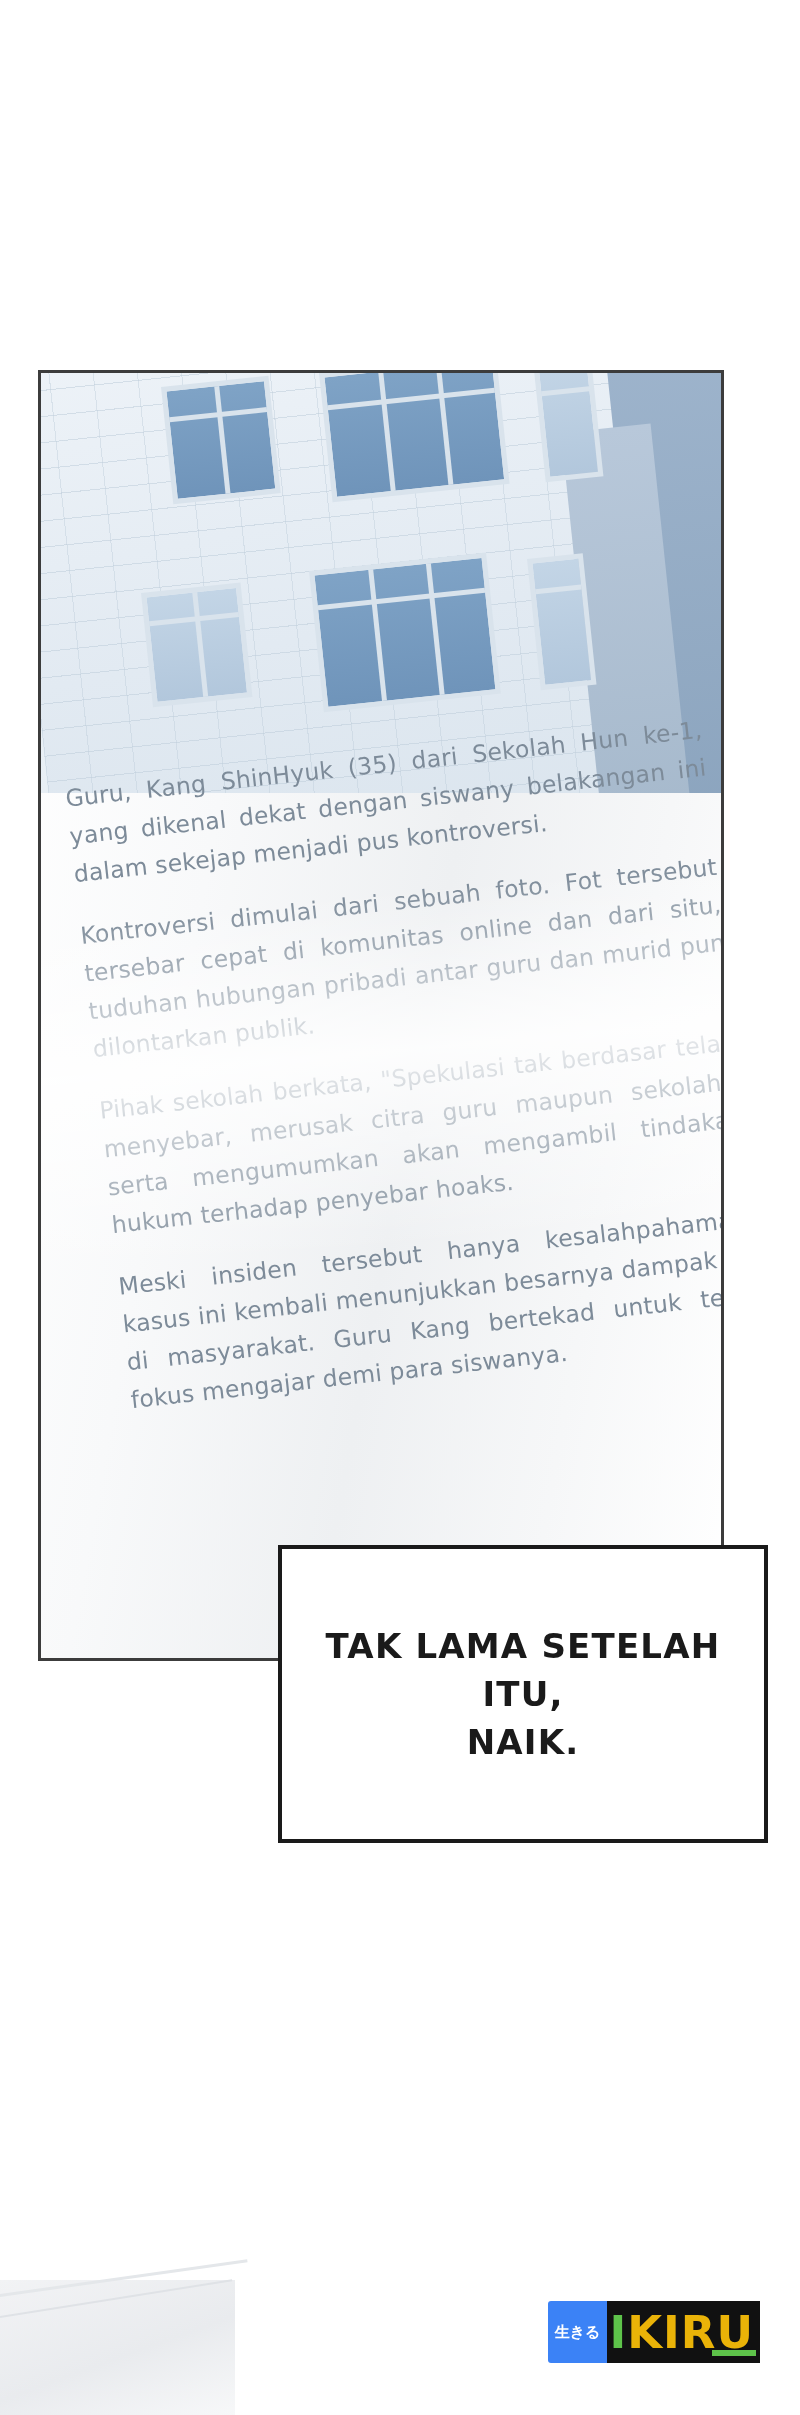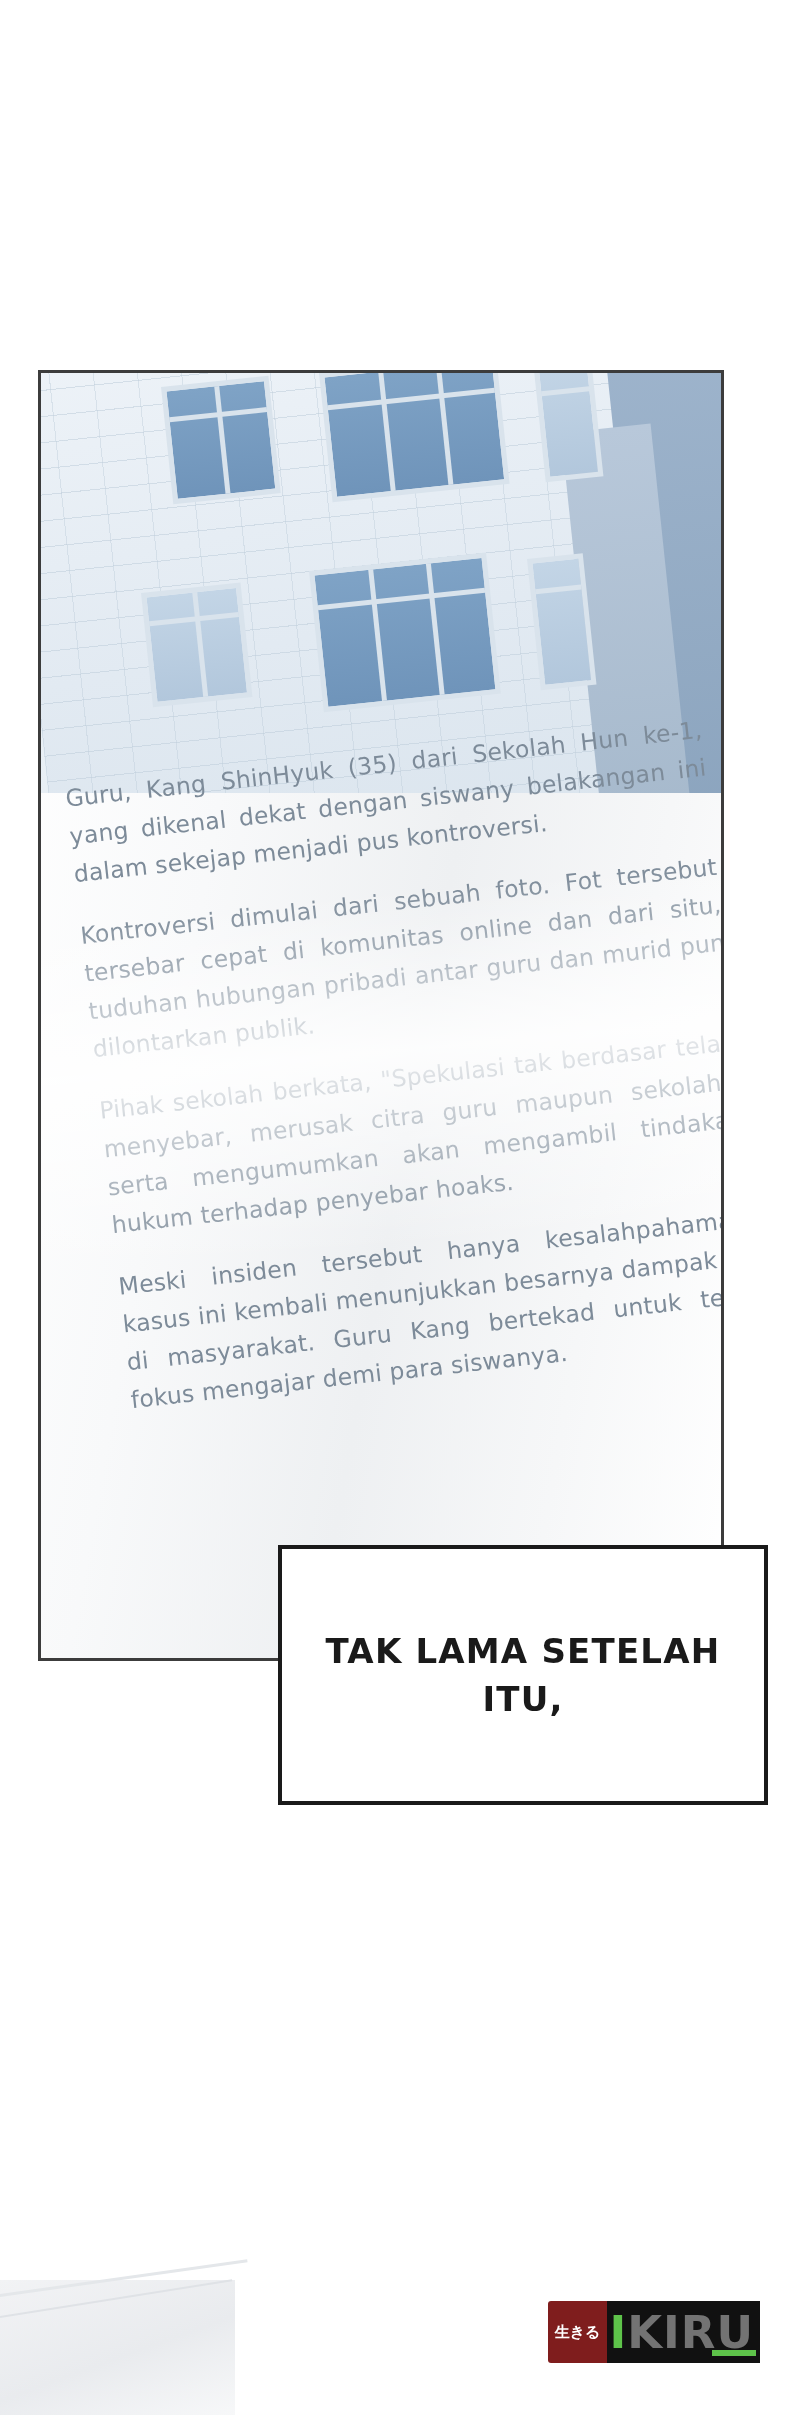--- a/index.html
+++ b/index.html
@@ -173,21 +173,21 @@
     margin: 0 0 24px 0;
   }
   .article-text p:last-child { margin-bottom: 0; }
 
   
   .caption-box {
     position: absolute;
     left: 278px;
     top: 1545px;
     width: 490px;
-    height: 260px;
+    height: 298px;
     background: #ffffff;
     border: 4px solid #1a1a1a;
     box-sizing: border-box;
     display: flex;
     align-items: center;
     justify-content: center;
   }
   .caption-text {
     font-family: "DejaVu Sans", sans-serif;
     font-weight: 700;
@@ -203,21 +203,21 @@
   
   .watermark {
     position: absolute;
     right: 40px;
     bottom: 52px;
     display: flex;
     align-items: stretch;
     height: 62px;
   }
   .wm-jp {
-    background: #7f1d1d;
+    background: #3b82f6;
     color: #ffffff;
     font-family: "DejaVu Sans", sans-serif;
     font-size: 15px;
     font-weight: 700;
     display: flex;
     align-items: center;
     padding: 0 7px;
     letter-spacing: 0px;
     border-radius: 3px 0 0 3px;
   }
@@ -231,21 +231,21 @@
     display: flex;
     align-items: center;
     padding: 0 6px 0 2px;
     position: relative;
   }
   .wm-main .accent {
     color: #5ec34a;
   }
   .wm-u {
     position: relative;
-    color: #737373;
+    color: #eab308;
   }
   .wm-underline {
     position: absolute;
     right: 4px;
     bottom: 7px;
     width: 44px;
     height: 6px;
     background: #5ec34a;
   }
 </style>
@@ -298,20 +298,21 @@
       <p>Pihak sekolah berkata, "Spekulasi tak berdasar telah menyebar, merusak citra guru maupun sekolah," serta mengumumkan akan mengambil tindakan hukum terhadap penyebar hoaks.</p>
       <p>Meski insiden tersebut hanya kesalahpahaman, kasus ini kembali menunjukkan besarnya dampak isu di masyarakat. Guru Kang bertekad untuk tetap fokus mengajar demi para siswanya.</p>
     </div>
 
     <div class="paper-sheen"></div>
   </div>
 
   <div class="caption-box">
     <div class="caption-text">
       <div>Tak lama setelah itu,</div>
+      <div>naik.</div>
     </div>
   </div>
 
   <div class="watermark">
     <div class="wm-jp">生きる</div>
     <div class="wm-main">
       <span class="accent">I</span>
         <span class="wm-u">KIRU</span>
       <span class="wm-underline"></span>
     </div>

